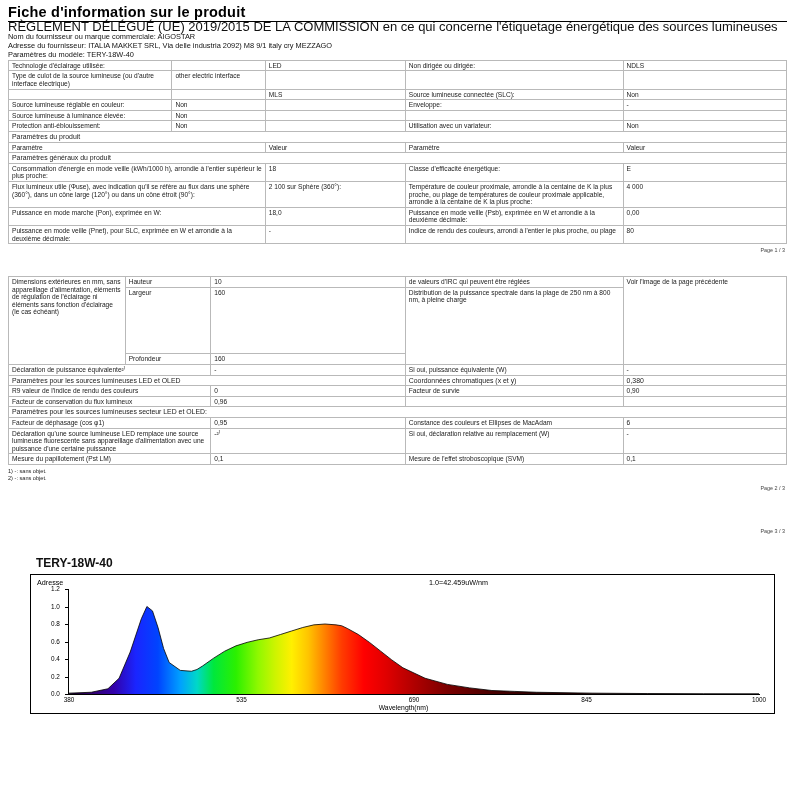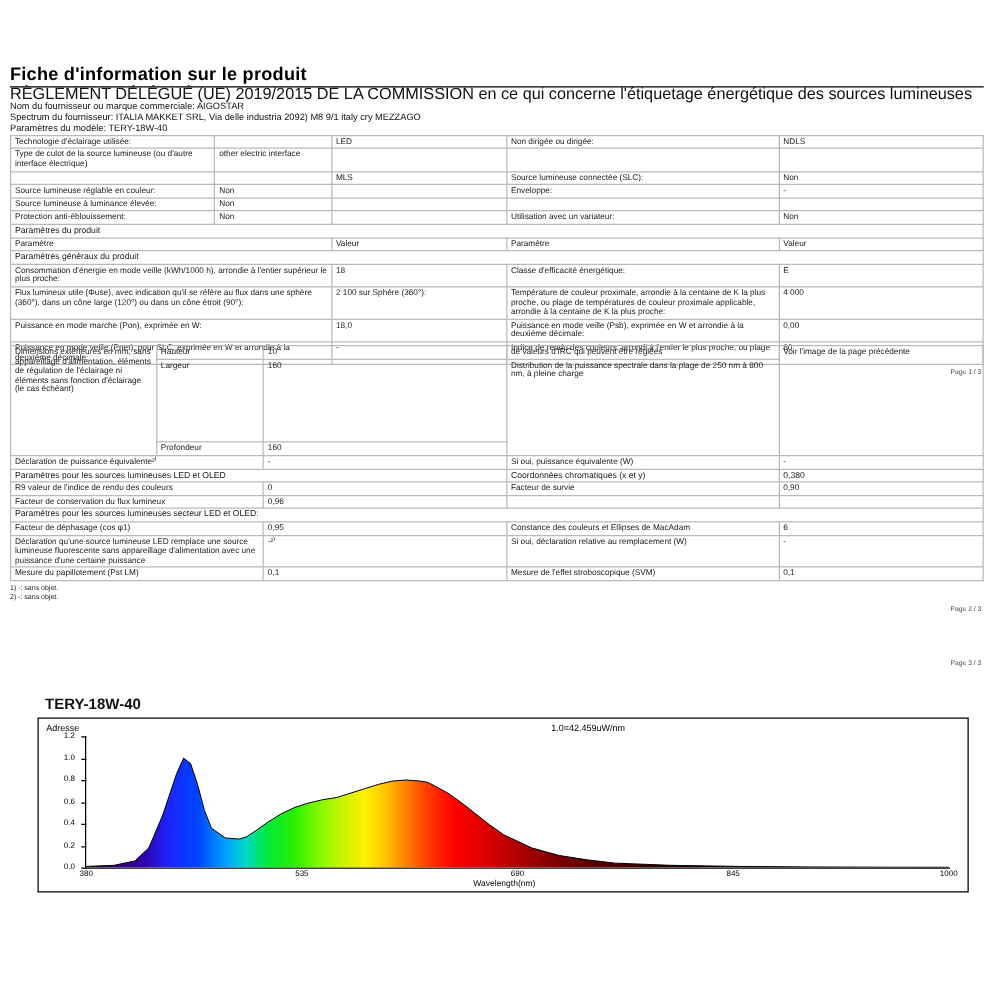--- a/index.html
+++ b/index.html
@@ -18,21 +18,20 @@
     height: 795px;
     overflow: hidden;
   }
 
   
   .sheet1 {
     position: absolute;
     left: 8px;
     top: 4px;
     width: 779px;
-    margin-top: 48px;
   }
   .doc-title {
     font-size: 14.5px;
     font-weight: bold;
     letter-spacing: .2px;
     color: #000;
     padding-bottom: 1px;
   }
   .rule {
     border-bottom: 1px solid #000;
@@ -121,21 +120,20 @@
     top: 3px;
     font-size: 7.2px;
     color: #000;
   }
   .chart-label-flux {
     position: absolute;
     left: 398px;
     top: 3px;
     font-size: 7.2px;
     color: #000;
-    margin-left: 12px;
   }
   .plot {
     position: absolute;
     left: 38px;
     top: 14px;
     width: 690px;
     height: 105px;
   }
   .yaxis {
     position: absolute;
@@ -195,21 +193,21 @@
 
   <div class="sheet1">
     <div class="doc-title">Fiche d'information sur le produit</div>
     <div class="rule"></div>
     <div class="lead">RÈGLEMENT DÉLÉGUÉ (UE) 2019/2015 DE LA COMMISSION en ce qui concerne l'étiquetage énergétique des sources lumineuses</div>
     <div class="meta-line">
       <b>Nom du fournisseur ou marque commerciale:</b>
       <span>AIGOSTAR</span>
     </div>
     <div class="meta-line">
-      <b>Spectrum du fournisseur:</b>
+      <b>Adresse du fournisseur:</b>
       <span>ITALIA MAKKET SRL, Via delle industria 2092) M8 9/1 italy cry MEZZAGO</span>
     </div>
     <div class="meta-line">
       <b>Paramètres du modèle:</b>
       <span>TERY-18W-40</span>
     </div>
 
     <table class="grid">
       <colgroup>
         <col style="width:21%">

